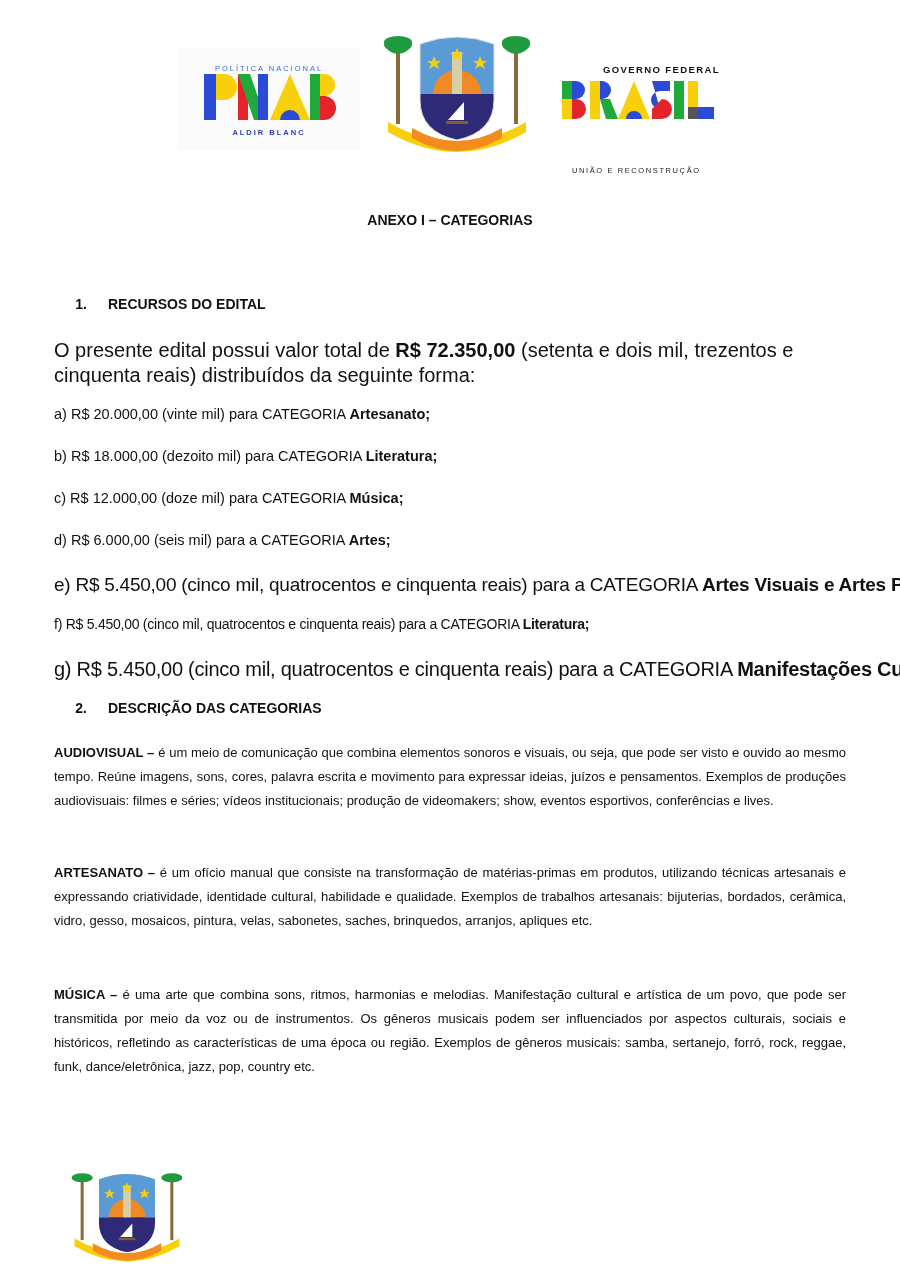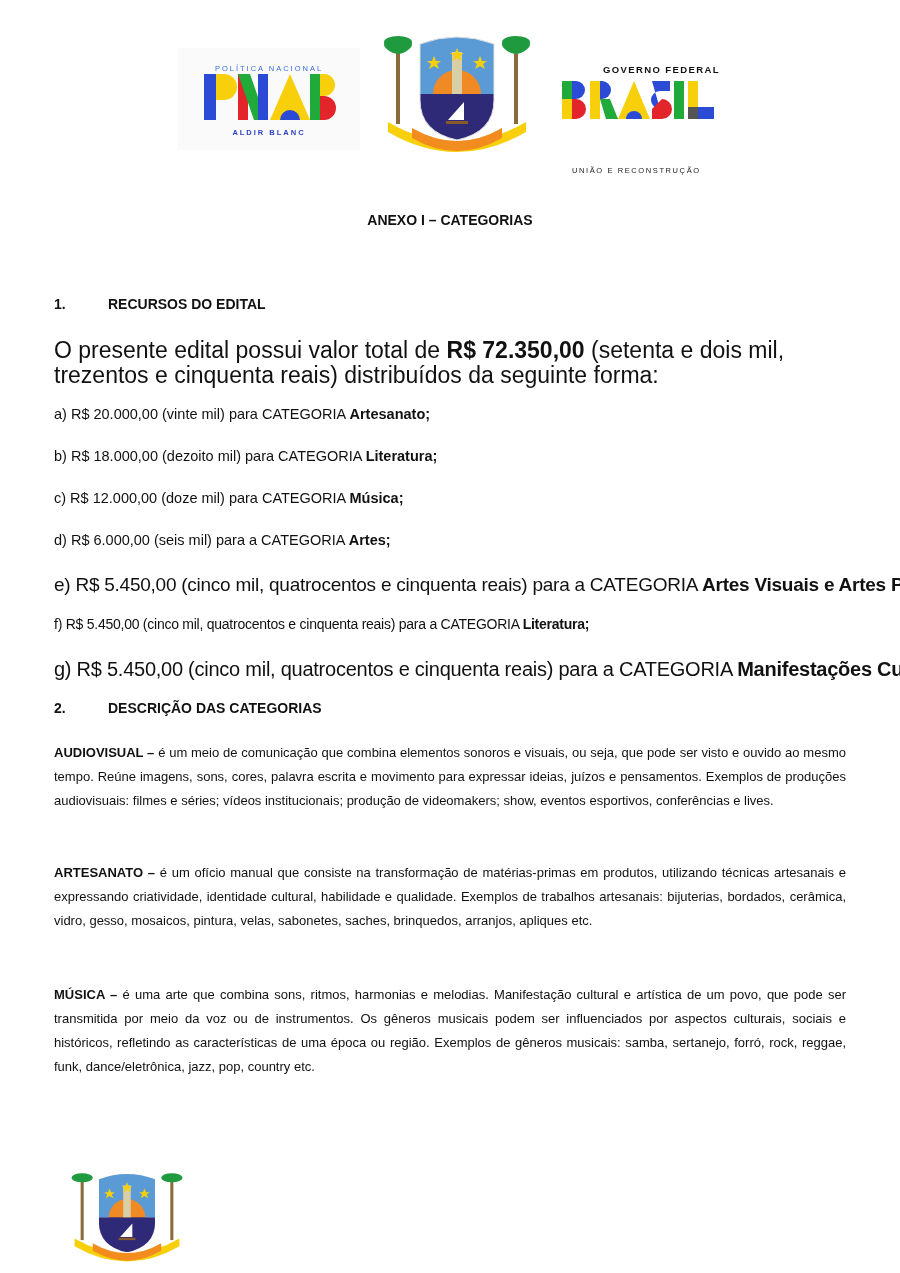--- a/index.html
+++ b/index.html
@@ -14,23 +14,23 @@
 
   .logo-shield { position: absolute; left: 382px; top: 2px; width: 150px; height: 130px; }
 
   .logo-gov { position: absolute; left: 560px; top: 44px; width: 160px; height: 80px; }
   .gov-top { position: absolute; left: 0; top: 0; width: 160px; text-align: right; padding-left: 12px; font-size: 9.5px; font-weight: bold; letter-spacing: 1.4px; color: #111; }
   .gov-letters { position: absolute; left: 2px; top: 17px; width: 152px; height: 38px; }
   .gov-bottom { position: absolute; left: 0; top: 62px; width: 160px; padding-left: 12px; font-size: 7.5px; letter-spacing: 1.6px; color: #222; margin-top: 40px; }
 
   .doc { position: absolute; left: 54px; top: 0; width: 792px; font-family: "Liberation Sans", sans-serif; }
   .title { position: absolute; top: 212px; left: 0; width: 792px; text-align: center; font-weight: bold; font-size: 14px; }
-  .sec-head { position: absolute; left: 0; font-weight: bold; font-size: 14px; }
+  .sec-head { position: absolute; left: 0; font-weight: bold; font-size: 14px; text-align: center; }
   .sec-head .num { display: inline-block; width: 54px; }
-  .intro { position: absolute; top: 338px; left: 0; width: 792px; font-size: 23px; line-height: 25px; }
+  .intro { position: absolute; top: 338px; left: 0; width: 792px; font-size: 20px; line-height: 25px; }
   .item { position: absolute; left: 0; font-size: 14.5px; white-space: nowrap; }
   .para { position: absolute; left: 0; width: 792px; font-size: 13px; line-height: 24px; text-align: justify; }
   b { font-weight: bold; }
 
   .footer-logo { position: absolute; left: 70px; top: 1162px; width: 114px; height: 100px; }
 </style>
 </head>
 <body>
 
 <div class="header-logos">

